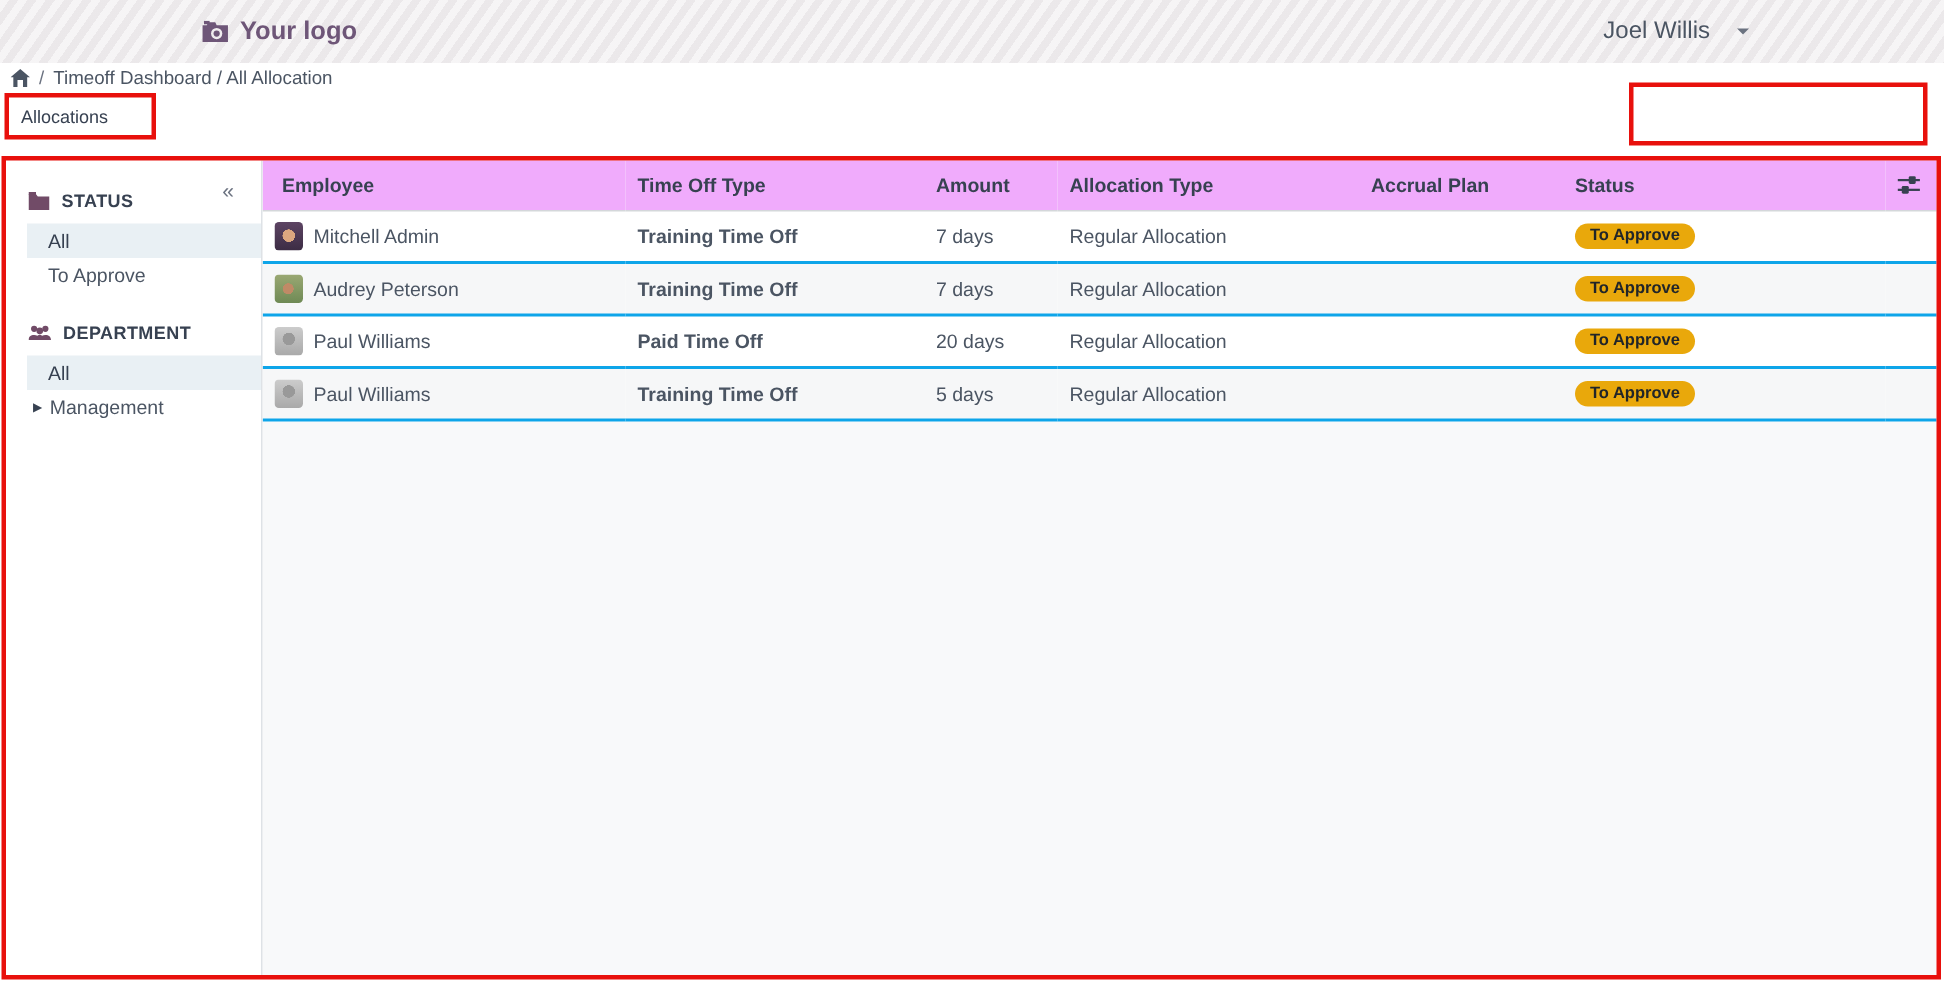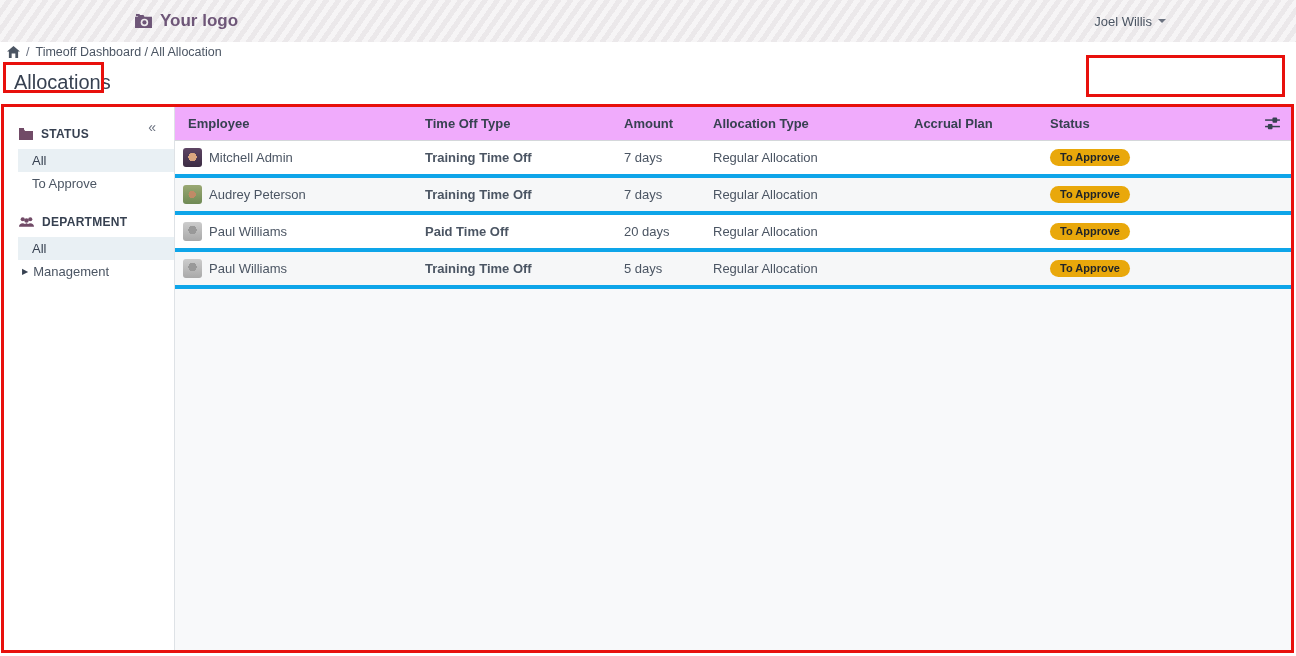--- a/index.html
+++ b/index.html
@@ -7,33 +7,33 @@
     font-family:"Liberation Sans","DejaVu Sans",sans-serif; background:#fff; color:#374151; }
 
   
   .topbar { position:absolute; left:0; top:0; width:1296px; height:42px;
     background:#efecee;
     background-image:repeating-linear-gradient(125deg, rgba(255,255,255,.45) 0 5px, rgba(0,0,0,0.015) 5px 10px);
     text-decoration:underline;
     }
   .logo { position:absolute; left:134px; top:0; height:42px; display:flex; align-items:center; gap:7px;
     color:#6e5678; font-weight:bold; font-size:17px; }
-  .usermenu { position:absolute; right:130px; top:0; height:42px; display:flex; align-items:center; gap:6px;
-    font-size:13px; color:#4b5563; cursor:pointer; }
+  .usermenu { position:absolute; right:130px; top:0; height:42px; display:flex; align-items:center; gap:18px;
+    font-size:16px; color:#4b5563; cursor:pointer; }
   .caret-down { width:0; height:0; border-left:4px solid transparent; border-right:4px solid transparent;
     border-top:4px solid #6b7280; display:inline-block; }
 
   
   .breadcrumb { position:absolute; left:0; top:42px; width:1296px; height:19px; background:#fff;
     display:flex; align-items:center; gap:6px; padding-left:7px; font-size:12.5px; color:#4b5563; }
   .crumb-sep { color:#6b7280; }
 
   
   .controlpanel { position:absolute; left:0; top:61px; width:1296px; height:43px; background:#fff; }
-  .page-title { position:absolute; left:14px; top:10px; font-size:20px; color:#374151; }
+  .page-title { position:absolute; left:14px; top:10px; font-size:12px; color:#374151; }
 
   .searchbox { position:absolute; left:440px; top:65px; width:416px; height:27px;
     border:1px solid #d5d7da; border-radius:3px; background:#fff; display:flex; align-items:center; }
   .search-mag { margin:0 4px 0 8px; flex:0 0 auto; }
   .facet { display:flex; align-items:stretch; height:21px; border-radius:3px; overflow:hidden; margin-left:2px; flex:0 0 auto; }
   .facet-icon { width:24px; background:#714B67; display:flex; align-items:center; justify-content:center; }
   .facet-label { background:#e7e9eb; display:flex; align-items:center; gap:6px; padding:0 7px;
     font-size:12px; color:#374151; }
   .facet-x { font-size:11px; color:#4b5563; cursor:pointer; font-weight:bold; }
   .search-placeholder { margin-left:8px; font-size:13px; color:#9aa0a6; flex:1 1 auto; }
@@ -65,21 +65,21 @@
     font-size:12px; font-weight:bold; color:#374151; letter-spacing:.3px; }
   .side-item { height:23px; display:flex; align-items:center; margin-left:14px; padding-left:14px;
     font-size:13px; color:#4b5563; cursor:pointer; }
   .side-item.selected { background:#e9f0f4; font-weight:normal; color:#374151; }
   .side-item .expander { margin-right:5px; margin-left:-10px; font-size:8px; color:#374151; }
 
   .main { flex:1 1 auto; display:flex; flex-direction:column; }
   table.listview { border-collapse:collapse; width:100%; table-layout:fixed; font-size:13px; background:#fff; }
   .listview th { text-align:left; font-weight:bold; color:#374151; height:33px; padding:0 8px;
     background:#f0abfc; border-bottom:1px solid #d4d7da; cursor:pointer; }
-  .listview td { height:33px; padding:0 8px; border-bottom:4px solid #0ea5e9; color:#4b5563; }
+  .listview td { height:33px; padding:0 8px; border-bottom:2px solid #0ea5e9; color:#4b5563; }
   .listview tr.datarow { background:#fff; cursor:pointer; }
   .listview tr.datarow:nth-child(even) { background:#f6f7f8; }
   .col-emp { width:242px; } .col-type { width:199px; } .col-amt { width:89px; }
   .col-alloc { width:201px; } .col-accr { width:136px; } .col-gear { width:34px; }
   th.col-emp, td.cell-emp { padding-left:13px; }
   .cell-emp { display:flex; align-items:center; gap:7px; height:33px; }
   .cell-type { font-weight:bold; color:#374151; }
   .avatar { width:19px; height:19px; border-radius:3px; flex:0 0 auto; }
   .av-0 { background:radial-gradient(circle at 50% 48%, #dba67f 0 30%, transparent 31%), linear-gradient(180deg,#5d4463,#3c2c44); }
   .av-1 { background:radial-gradient(circle at 52% 58%, #d8a98c 0 24%, transparent 25%),

